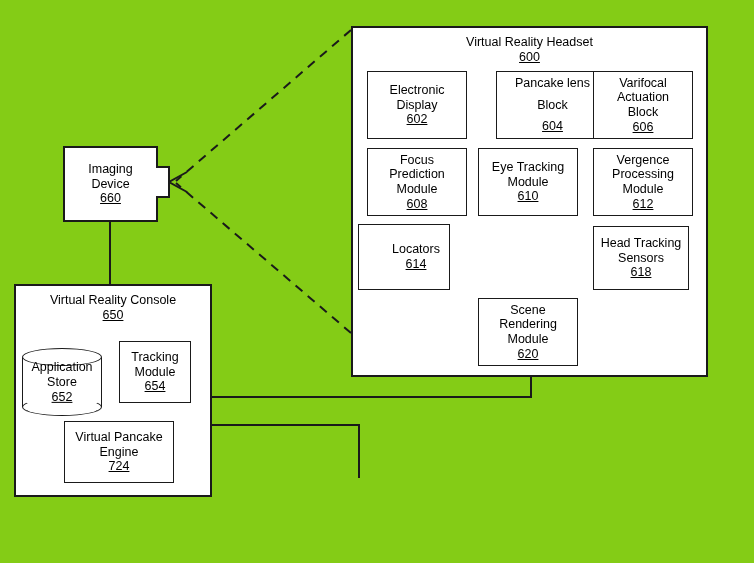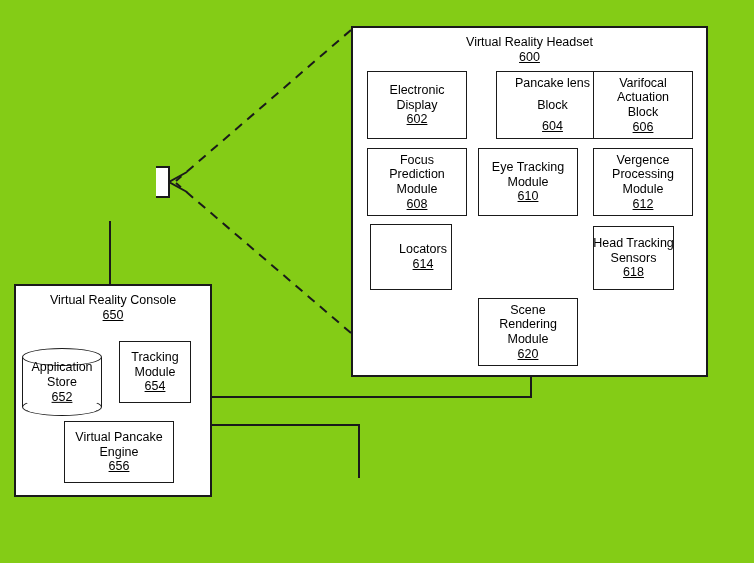--- a/index.html
+++ b/index.html
@@ -155,39 +155,44 @@
     <span class="label-line ref">610</span>
   </div>
 
   <div class="box thin" style="left:593px; top:148px; width:100px; height:68px;">
     <span class="label-line">Vergence</span>
     <span class="label-line">Processing</span>
     <span class="label-line">Module</span>
     <span class="label-line ref">612</span>
   </div>
 
-  <div class="box thin" style="left:370px; top:224px; width:82px; height:66px;padding-left:24px;">
+  <div class="box thin" style="left:358px; top:224px; width:92px; height:66px;padding-left:24px;">
     <span class="label-line">Locators</span>
     <span class="label-line ref">614</span>
   </div>
 
 
-  <div class="box thin" style="left:593px; top:226px; width:81px; height:64px;">
+  <div class="box thin" style="left:593px; top:226px; width:96px; height:64px;">
     <span class="label-line">Head Tracking</span>
     <span class="label-line">Sensors</span>
     <span class="label-line ref">618</span>
   </div>
 
   <div class="box thin" style="left:478px; top:298px; width:100px; height:68px;">
     <span class="label-line">Scene</span>
     <span class="label-line">Rendering</span>
     <span class="label-line">Module</span>
     <span class="label-line ref">620</span>
   </div>
 
+  <div class="box" style="left:63px; top:146px; width:95px; height:76px;">
+    <span class="label-line">Imaging</span>
+    <span class="label-line">Device</span>
+    <span class="label-line ref">660</span>
+  </div>
 
   <div class="box" style="left:156px; top:166px; width:14px; height:32px; border-left:none;"></div>
 
   <div class="conn v" style="left:109px; top:221px; height:64px;"></div>
 
   <div class="box outer" style="left:14px; top:284px; width:198px; height:213px;">
     <div class="title-block">
       <span class="label-line">Virtual Reality Console</span>
       <span class="label-line ref">650</span>
     </div>
@@ -206,21 +211,21 @@
 
   <div class="box thin" style="left:119px; top:341px; width:72px; height:62px;">
     <span class="label-line">Tracking</span>
     <span class="label-line">Module</span>
     <span class="label-line ref">654</span>
   </div>
 
   <div class="box thin" style="left:64px; top:421px; width:110px; height:62px;">
     <span class="label-line">Virtual Pancake</span>
     <span class="label-line">Engine</span>
-    <span class="label-line ref">656</span>
+    <span class="label-line ref">724</span>
   </div>
 
   <div class="conn h" style="left:210px; top:396px; width:322px;"></div>
   <div class="conn v" style="left:530px; top:375px; height:23px;"></div>
 
   <div class="conn h" style="left:210px; top:424px; width:150px;"></div>
   <div class="conn v" style="left:358px; top:424px; height:54px;"></div>
 
 
 </div>

